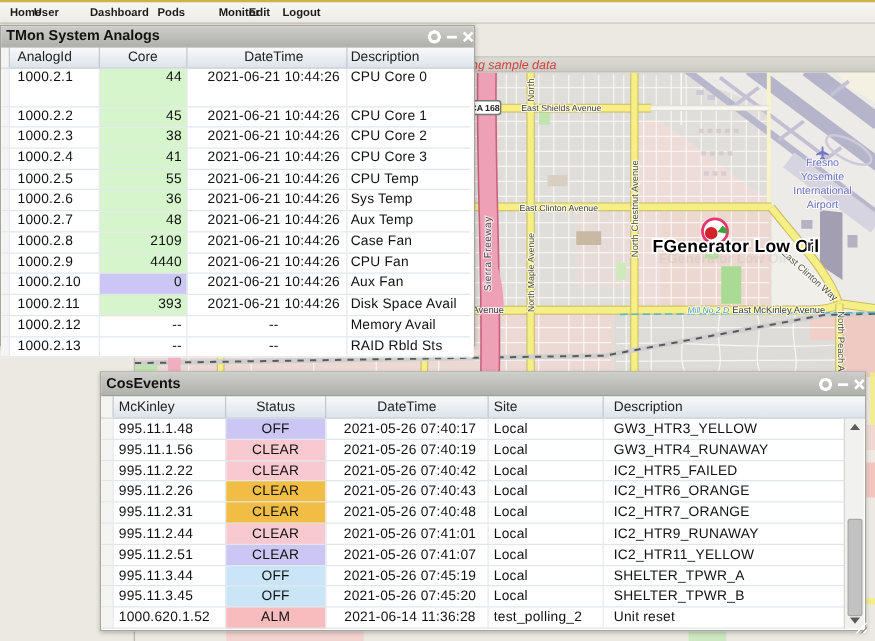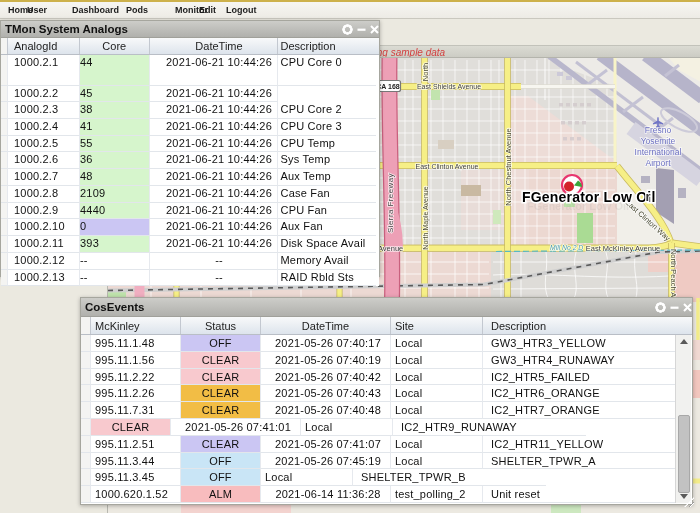--- a/index.html
+++ b/index.html
@@ -9,21 +9,21 @@
 #menubar span{position:absolute;top:3px;font-size:9px;font-weight:bold;color:#1c1c1c}
 .win{position:absolute;border:1px solid #a6a69e;box-shadow:0 1px 4px rgba(0,0,0,.28)}
 .tbar{position:relative;width:100%;background:linear-gradient(#cdcdc9,#b0b0ac);border-bottom:1px solid #a0a09a;color:#111;font-weight:bold}
 .tools{position:absolute;top:0;right:0px;height:100%;display:flex;align-items:center;gap:4px}
 .tools svg{display:block}
 .ghead{display:flex;background:linear-gradient(#f8f9fa,#dde4ec);border-bottom:1px solid #b9bec6;color:#222;font-size:11px}
 .ghead div{border-right:1px solid #c3c8d0;overflow:hidden;white-space:nowrap}
 .grow{display:flex;font-size:11px;color:#111;background:#fff;letter-spacing:0.2px}
 .grow div{border-right:1px solid #e6e9ee;border-bottom:1px solid #e2e6eb;overflow:hidden;white-space:nowrap}
 .gut{background:#f4f4f2}
-.cl{text-align:left;padding-left:6px}.cc{text-align:center}.cr{text-align:left;padding-right:3px}
+.cl{text-align:left;padding-left:6px}.cc{text-align:center}.cr{text-align:right;padding-right:3px}
 .vg{background:#d6f5cc}.vp{background:#cbc6f3}
 .lav{background:#cbc6f3}.pnk{background:#f8c9ce}.gld{background:#f2bd45}.blu{background:#c9e5f6}.alm{background:#f8bcbe}
 #maptitle{position:absolute;left:107px;top:45px;width:593px;height:13px;background:linear-gradient(#dbdbd3,#ccccc4);border:1px solid #c2c2ba;border-right:none;border-bottom:1px solid #b4b4ac;overflow:hidden}
 #maptitle span{position:absolute;left:256px;top:1px;font-size:10px;font-style:italic;color:#d24040;white-space:nowrap}
 #mapbox{position:absolute;left:107px;top:58px;width:593px;height:455px;overflow:hidden;border-left:1px solid #b8b8b0}
 </style></head>
 <body>
 <div class="abs" id="goldbar"></div>
 <div class="abs" id="menubar">
     <span style="left:8px">Home</span>
@@ -232,20 +232,21 @@
       <div class="cl" style="width:72px">1000.2.1</div>
       <div class="cr vg" style="width:69.5px">44</div>
       <div class="cc" style="width:128px;padding-left:12px">2021-06-21 10:44:26</div>
       <div class="cl" style="width:98px;padding-left:3px;border-right:none">CPU Core 0</div>
     </div>
     <div class="grow" style="height:16.74px;line-height:15.7px">
       <div class="gut" style="width:7px"></div>
       <div class="cl" style="width:72px">1000.2.2</div>
       <div class="cr vg" style="width:69.5px">45</div>
       <div class="cc" style="width:128px;padding-left:12px">2021-06-21 10:44:26</div>
+      <div class="cl" style="width:98px;padding-left:3px;border-right:none">CPU Core 1</div>
     </div>
     <div class="grow" style="height:16.74px;line-height:15.7px">
       <div class="gut" style="width:7px"></div>
       <div class="cl" style="width:72px">1000.2.3</div>
       <div class="cr vg" style="width:69.5px">38</div>
       <div class="cc" style="width:128px;padding-left:12px">2021-06-21 10:44:26</div>
       <div class="cl" style="width:98px;padding-left:3px;border-right:none">CPU Core 2</div>
     </div>
     <div class="grow" style="height:16.74px;line-height:15.7px">
       <div class="gut" style="width:7px"></div>
@@ -378,28 +379,29 @@
     <div class="grow" style="height:16.8px;line-height:17.6px">
       <div class="gut" style="width:10px"></div>
       <div class="cl" style="width:90px;padding-left:4px">995.11.2.26</div>
       <div class="cc gld" style="width:80px">CLEAR</div>
       <div class="cc" style="width:130px;padding-left:5px">2021-05-26 07:40:43</div>
       <div class="cl" style="width:92px;padding-left:4px">Local</div>
       <div class="cl" style="width:193px;padding-left:8px;border-right:none">IC2_HTR6_ORANGE</div>
     </div>
     <div class="grow" style="height:16.8px;line-height:17.6px">
       <div class="gut" style="width:10px"></div>
-      <div class="cl" style="width:90px;padding-left:4px">995.11.7.31</div>
+      <div class="cl" style="width:90px;padding-left:4px">995.11.2.31</div>
       <div class="cc gld" style="width:80px">CLEAR</div>
       <div class="cc" style="width:130px;padding-left:5px">2021-05-26 07:40:48</div>
       <div class="cl" style="width:92px;padding-left:4px">Local</div>
       <div class="cl" style="width:193px;padding-left:8px;border-right:none">IC2_HTR7_ORANGE</div>
     </div>
     <div class="grow" style="height:16.8px;line-height:17.6px">
       <div class="gut" style="width:10px"></div>
+      <div class="cl" style="width:90px;padding-left:4px">995.11.2.44</div>
       <div class="cc pnk" style="width:80px">CLEAR</div>
       <div class="cc" style="width:130px;padding-left:5px">2021-05-26 07:41:01</div>
       <div class="cl" style="width:92px;padding-left:4px">Local</div>
       <div class="cl" style="width:193px;padding-left:8px;border-right:none">IC2_HTR9_RUNAWAY</div>
     </div>
     <div class="grow" style="height:16.8px;line-height:17.6px">
       <div class="gut" style="width:10px"></div>
       <div class="cl" style="width:90px;padding-left:4px">995.11.2.51</div>
       <div class="cc lav" style="width:80px">CLEAR</div>
       <div class="cc" style="width:130px;padding-left:5px">2021-05-26 07:41:07</div>
@@ -411,20 +413,21 @@
       <div class="cl" style="width:90px;padding-left:4px">995.11.3.44</div>
       <div class="cc blu" style="width:80px">OFF</div>
       <div class="cc" style="width:130px;padding-left:5px">2021-05-26 07:45:19</div>
       <div class="cl" style="width:92px;padding-left:4px">Local</div>
       <div class="cl" style="width:193px;padding-left:8px;border-right:none">SHELTER_TPWR_A</div>
     </div>
     <div class="grow" style="height:16.8px;line-height:17.6px">
       <div class="gut" style="width:10px"></div>
       <div class="cl" style="width:90px;padding-left:4px">995.11.3.45</div>
       <div class="cc blu" style="width:80px">OFF</div>
+      <div class="cc" style="width:130px;padding-left:5px">2021-05-26 07:45:20</div>
       <div class="cl" style="width:92px;padding-left:4px">Local</div>
       <div class="cl" style="width:193px;padding-left:8px;border-right:none">SHELTER_TPWR_B</div>
     </div>
     <div class="grow" style="height:16.8px;line-height:17.6px">
       <div class="gut" style="width:10px"></div>
       <div class="cl" style="width:90px;padding-left:4px">1000.620.1.52</div>
       <div class="cc alm" style="width:80px">ALM</div>
       <div class="cc" style="width:130px;padding-left:5px">2021-06-14 11:36:28</div>
       <div class="cl" style="width:92px;padding-left:4px">test_polling_2</div>
       <div class="cl" style="width:193px;padding-left:8px;border-right:none">Unit reset</div>

